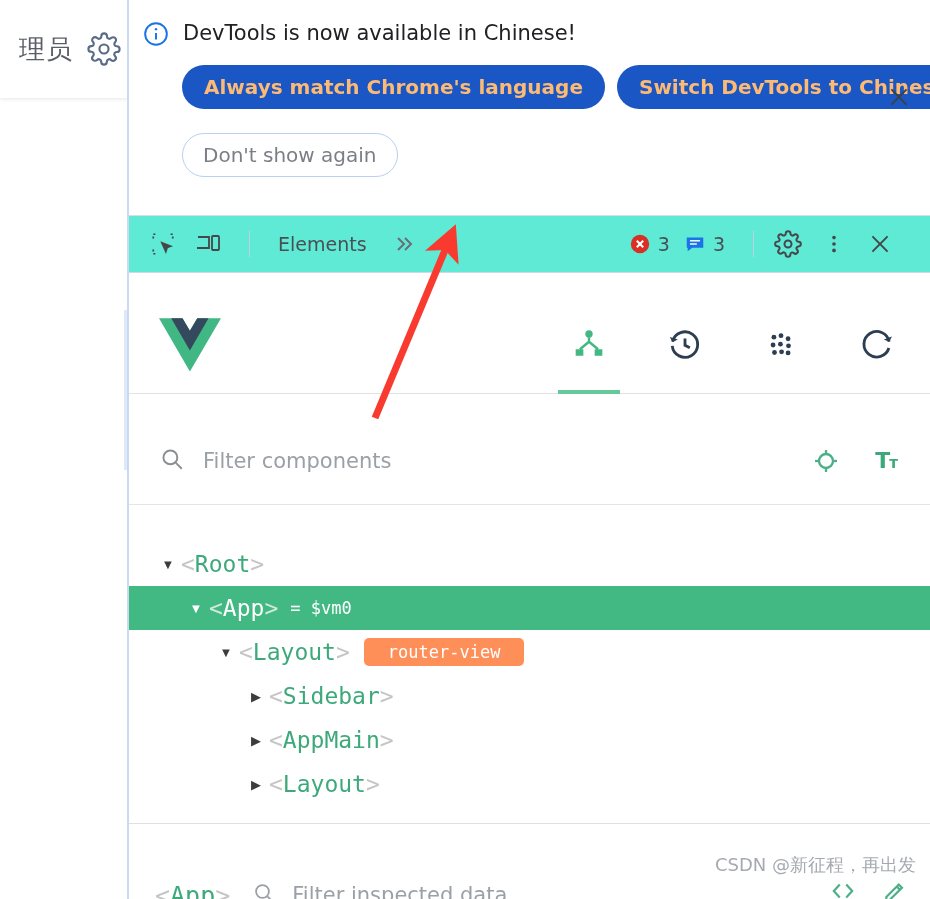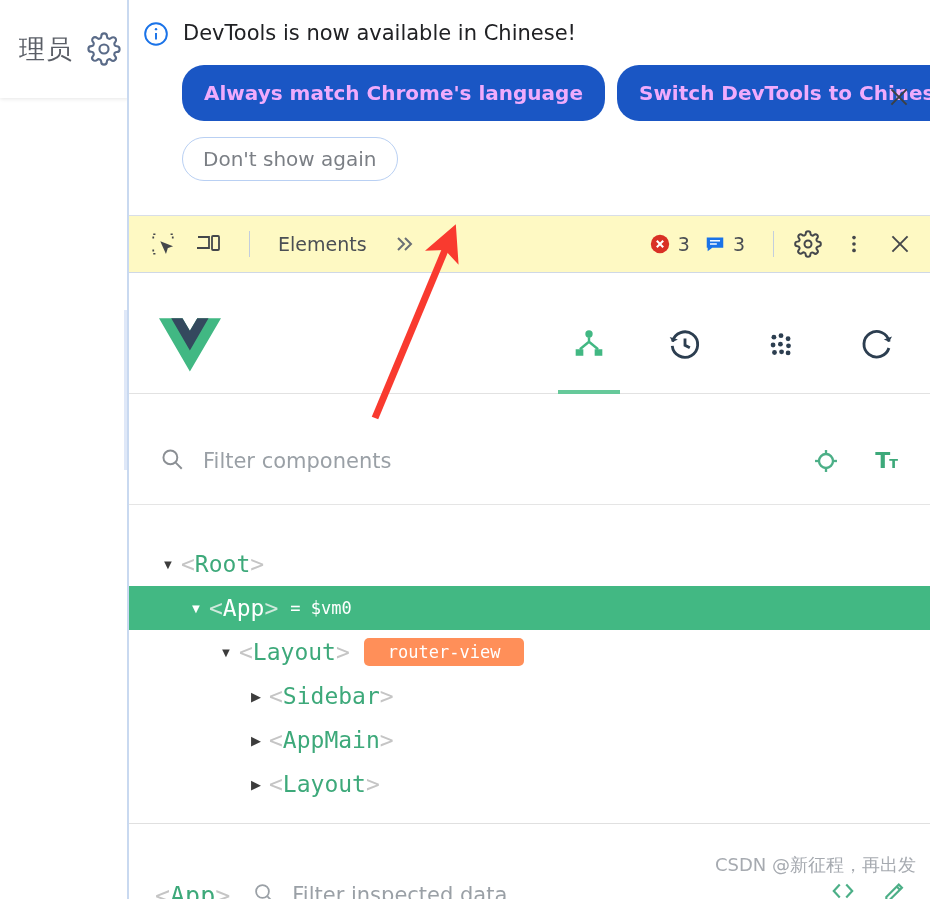--- a/index.html
+++ b/index.html
@@ -70,51 +70,51 @@
   }
   .banner-text {
     font-size: 21px; color: #202124; line-height: 26px;
     font-family: "DejaVu Sans", sans-serif;
     padding-top: 2px;
   }
   .banner-buttons {
     display: flex; align-items: center; gap: 12px; margin-top: 18px; margin-left: 39px;
   }
   .btn-primary {
-    background: #1a56c4; color: #f0abfc;
+    background: #1a56c4; color: #fdba74;
     border: none; border-radius: 22px;
     font-size: 20px; font-weight: bold;
     font-family: "DejaVu Sans", sans-serif;
-    padding: 16px 22px; cursor: pointer; white-space: nowrap;
+    padding: 10px 22px; cursor: pointer; white-space: nowrap;
     line-height: 24px;
   }
   .btn-outline {
     background: #ffffff; color: #7b7f85;
     border: 1px solid #b9d0f3; border-radius: 22px;
     font-size: 20px;
     font-family: "DejaVu Sans", sans-serif;
     padding: 9px 20px; cursor: pointer; white-space: nowrap;
-    margin-top: 16px; margin-left: 39px; display: inline-block;
+    margin-top: 24px; margin-left: 39px; display: inline-block;
     line-height: 24px;
   }
   .banner-close {
     position: absolute; right: 14px; top: 80px;
     width: 34px; height: 34px; cursor: pointer;
     display: flex; align-items: center; justify-content: center;
     color: #3c4043;
   }
 
   
   .dt-toolbar {
     height: 58px; flex: 0 0 auto;
-    background: #fef9c3;
+    background: #5eead4;
     border-top: 1px solid #d8dee8;
     border-bottom: 1px solid #cfd8e6;
     display: flex; align-items: center;
-    padding: 0 4px 0 14px;
+    padding: 0 24px 0 14px;
     position: relative;
   }
   .tb-icon {
     width: 40px; height: 40px; margin-right: 6px;
     display: flex; align-items: center; justify-content: center;
     color: #44474b; cursor: pointer;
   }
   .tb-sep {
     width: 1px; height: 26px; background: #c3cede; margin: 0 14px;
   }

